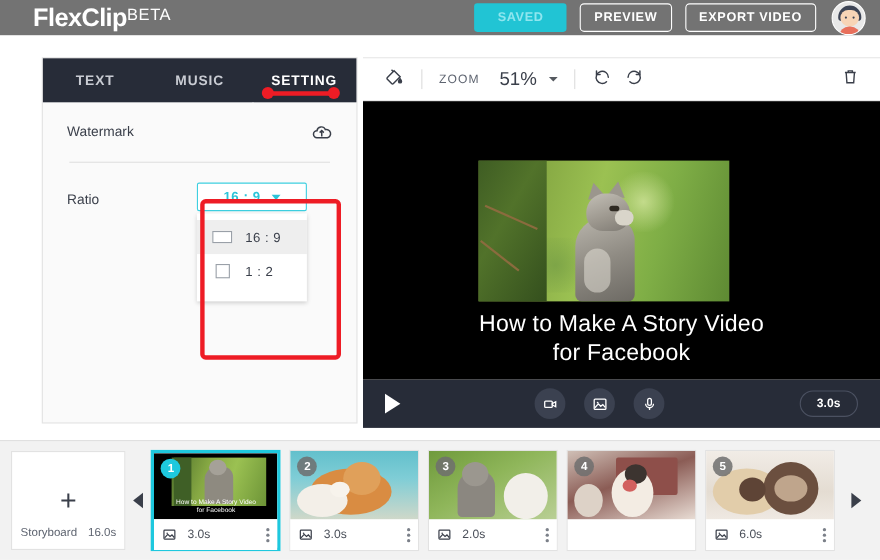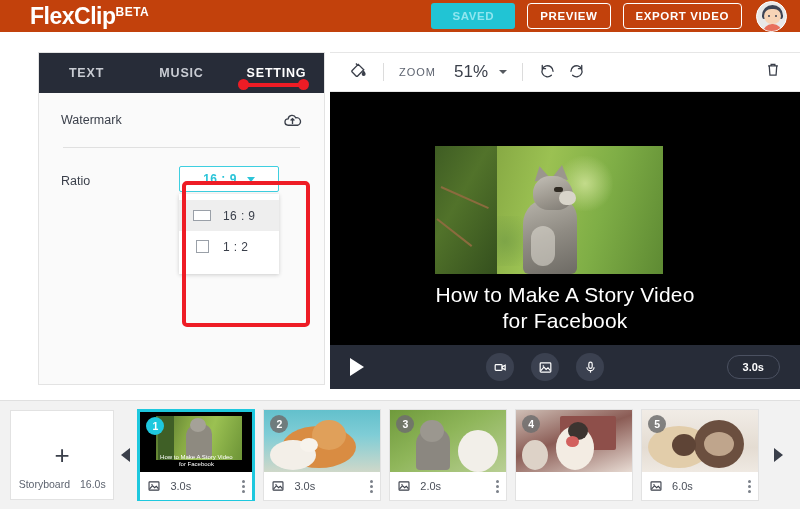--- a/index.html
+++ b/index.html
@@ -6,28 +6,28 @@
   html, body {
     width: 800px; height: 509px;
     font-family: "Liberation Sans", sans-serif;
     background: #ffffff; overflow: hidden;
   }
   .app { position: relative; width: 800px; height: 509px; background: #ffffff; }
 
   
   .header {
     position: absolute; left: 0; top: 0; width: 800px; height: 32px;
-    background: #c2410c; display: flex; align-items: center;
+    background: #737373; display: flex; align-items: center;
   }
   .logo-wrap { display: flex; align-items: flex-start; margin-left: 30px; }
   .logo-text {
     font-size: 23px; font-weight: bold; color: #ffffff; letter-spacing: -0.5px;
     line-height: 24px;
   }
-  .logo-beta { font-size: 12px; font-weight: bold; color: #ffffff; margin-top: 1px; letter-spacing: 0.5px; }
+  .logo-beta { font-size: 15px; font-weight: normal; color: #ffffff; margin-top: 1px; letter-spacing: 0.5px; }
   .hdr-right { margin-left: auto; display: flex; align-items: center; margin-right: 13px; }
   .btn-saved {
     height: 26px; min-width: 84px; padding: 0 12px;
     background: #21c4d4; color: #8fe6ef; border: none; border-radius: 3px;
     font-size: 11.5px; font-weight: bold; letter-spacing: 0.6px;
     display: flex; align-items: center; justify-content: center;
   }
   .btn-outline {
     height: 26px; padding: 0 12px; margin-left: 12px;
     background: transparent; color: #ffffff; border: 1.5px solid #ffffff; border-radius: 4px;

